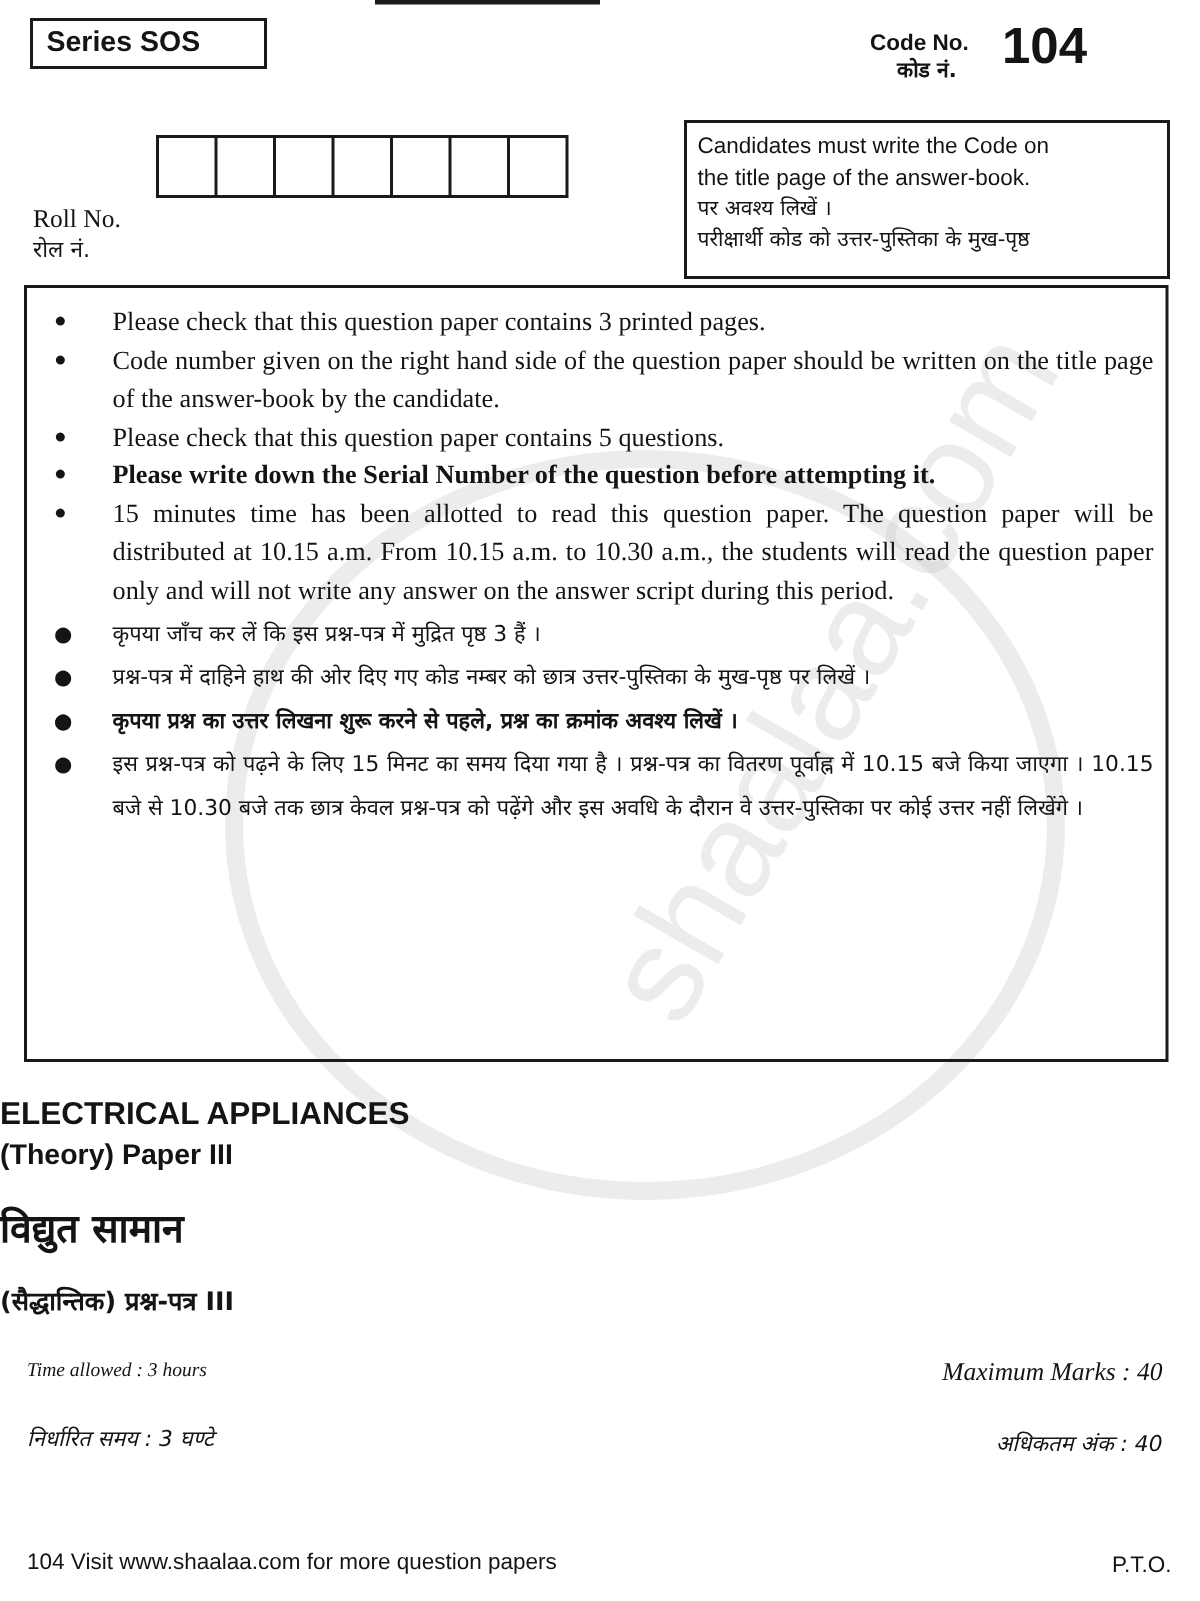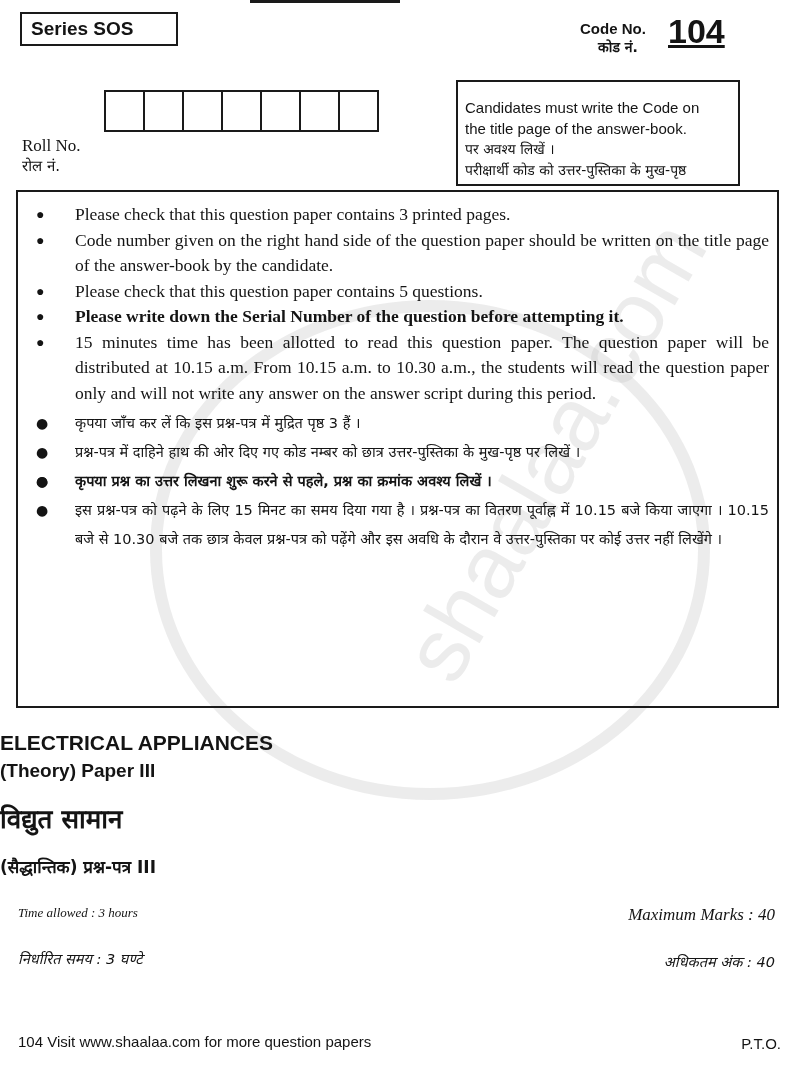--- a/index.html
+++ b/index.html
@@ -22,25 +22,25 @@
     .roll-label { left: 22px; top: 88px; font-size: 17px; line-height: 20px; margin-top: 48px; }
     .roll-label .hi { font-family: "DejaVu Sans", sans-serif; font-size: 15px; }
     .roll-boxes {
       left: 104px; top: 90px; display: flex;
       border: 2px solid #1a1a1a; border-right: none; height: 42px; box-sizing: border-box;
     }
     .roll-cell { width: 39px; height: 38px; border-right: 2px solid #1a1a1a; box-sizing: border-box; }
 
     .code-label { left: 560px; top: 20px; font-size: 15px; font-weight: bold; line-height: 18px; margin-left: 20px; }
     .code-label .hi { font-family: "DejaVu Sans", sans-serif; font-size: 14px; font-weight: bold; display: block; padding-left: 18px; }
-    .code-num { left: 668px; top: 12px; font-size: 34px; font-weight: bold; text-decoration: underline; }
+    .code-num { left: 668px; top: 12px; font-size: 34px; font-weight: bold; }
 
     .code-box {
-      left: 456px; top: 80px; width: 284px; height: 106px;
-      border: 2px solid #1a1a1a; box-sizing: border-box; padding: 15px 7px;
+      left: 456px; top: 80px; width: 324px; height: 106px;
+      border: 2px solid #1a1a1a; box-sizing: border-box; padding: 5px 7px;
       font-size: 15px; line-height: 21px;
     }
     .code-box .hi { font-family: "DejaVu Sans", sans-serif; font-size: 14px; }
 
     .instr-box {
       left: 16px; top: 190px; width: 763px; height: 518px;
       border: 2px solid #1a1a1a; box-sizing: border-box;
     }
     .instr-list { list-style: none; margin: 0; padding: 10px 8px 0 0; }
     .instr-item { position: relative; padding-left: 57px; font-size: 17.5px; line-height: 25.5px; text-align: justify; }

